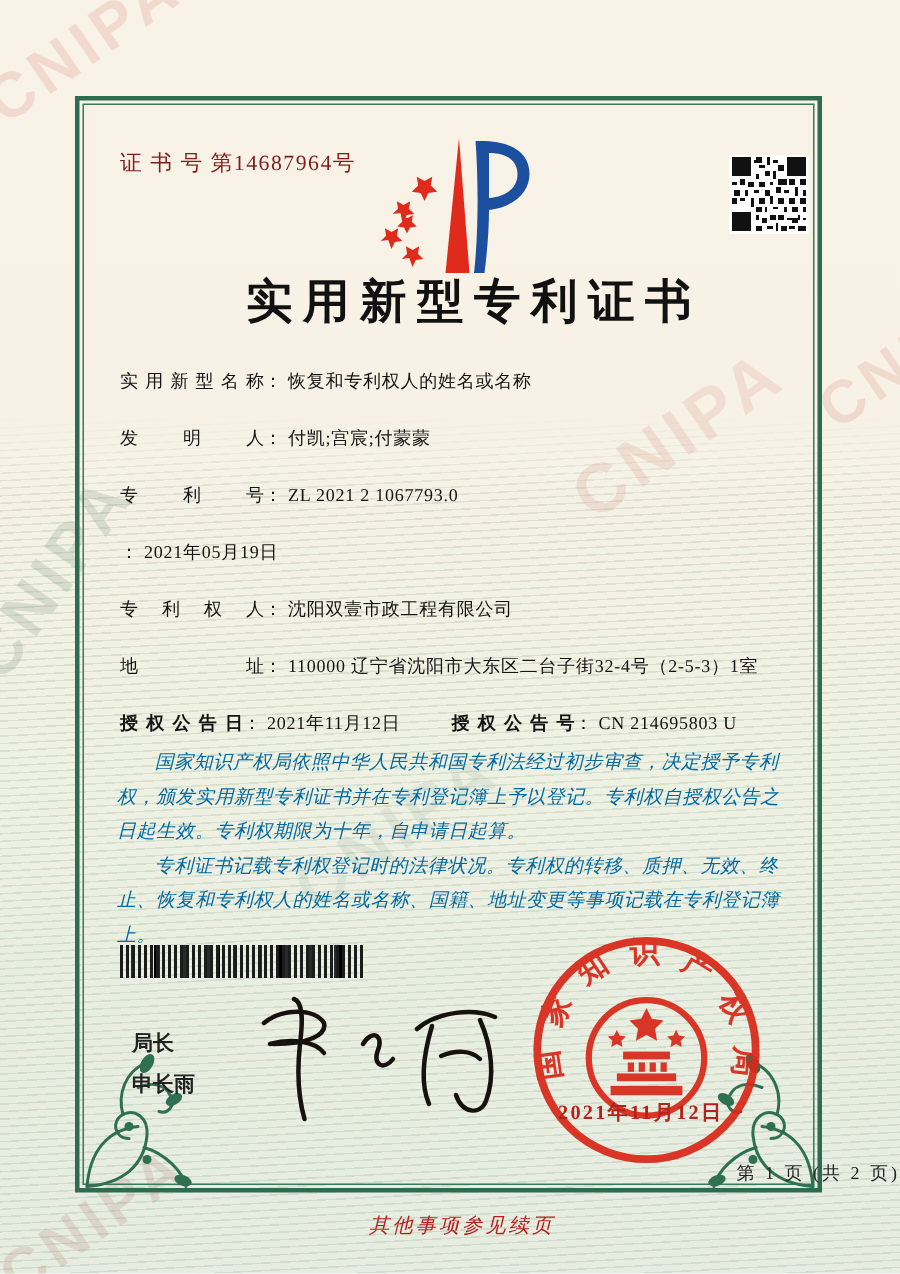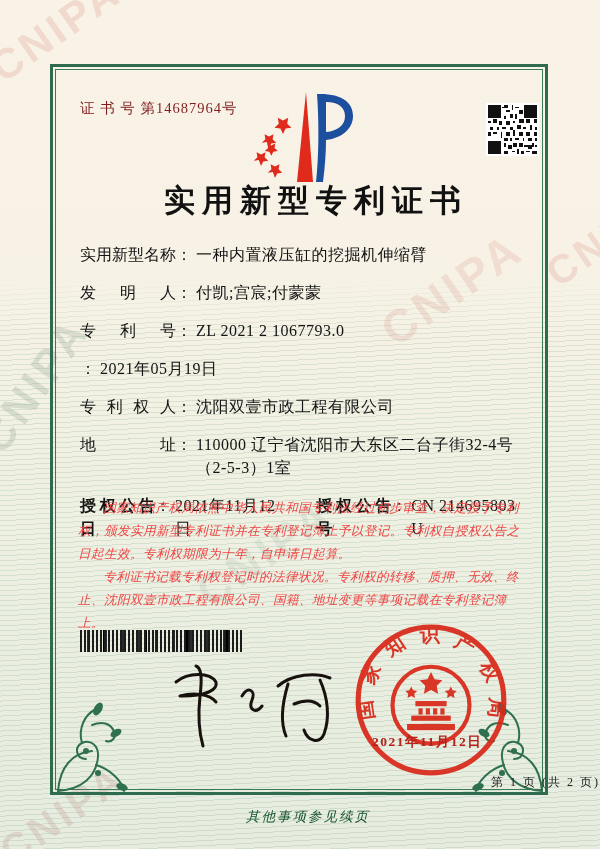--- a/index.html
+++ b/index.html
@@ -26,47 +26,47 @@
     border:3px solid #2f6b4e;box-sizing:border-box;
   }
   .frame .inner-line{position:absolute;inset:2px;border:1px solid #3a7a59;pointer-events:none;}
   .certno{position:absolute;left:80px;top:99px;z-index:3;font-size:14.5px;color:#7f1d1d;letter-spacing:1px;}
   .logo{position:absolute;left:249px;top:90px;width:108px;height:97px;z-index:3;}
   .qr{position:absolute;left:486px;top:103px;width:53px;height:53px;z-index:3;}
   .title{
     position:absolute;left:0;right:0;top:180px;z-index:3;text-align:center;
     font-size:31px;font-weight:bold;letter-spacing:7px;color:#111;margin-left:32px;
   }
-  .fields{position:absolute;left:80px;top:243px;width:442px;z-index:3;font-size:16px;color:#141414;}
+  .fields{position:absolute;left:80px;top:243px;width:442px;z-index:3;font-size:12px;color:#141414;}
   .frow{display:flex;align-items:flex-start;margin-bottom:15px;line-height:23px;}
   .lbl{display:inline-block;width:96px;text-align:justify;text-align-last:justify;flex:0 0 96px;}
   .colon{flex:0 0 auto;margin-right:4px;}
   .val{flex:1 1 auto;letter-spacing:0.5px;}
   .frow.double{display:flex;}
   .pair{display:flex;line-height:23px;}
   .pair .lbl2{display:inline-block;width:82px;text-align:justify;text-align-last:justify;font-weight:bold;}
   .pair.right{margin-left:34px;}
   .paras{
     position:absolute;left:78px;top:497px;width:446px;z-index:3;
-    font-size:12.6px;line-height:1.82;color:#ef4444;font-style:italic;letter-spacing:0.4px;
+    font-size:12.6px;line-height:1.82;color:#0369a1;font-style:italic;letter-spacing:0.4px;
   }
   .paras p{margin:0;text-indent:2em;}
   .barcode{
     position:absolute;left:80px;top:630px;width:162px;height:22px;z-index:3;
     background:
       repeating-linear-gradient(90deg,#1c1c1c 0 2px,rgba(0,0,0,0) 2px 4px),
       repeating-linear-gradient(90deg,rgba(0,0,0,0) 0 7px,#2a2a2a 7px 10px,rgba(0,0,0,0) 10px 17px),
       repeating-linear-gradient(90deg,rgba(0,0,0,0) 0 23px,#000 23px 26px,rgba(0,0,0,0) 26px 41px);
   }
   .signatory{position:absolute;left:88px;top:682px;z-index:3;font-family:"Liberation Sans","DejaVu Sans",sans-serif;font-size:14px;font-weight:600;color:#222;line-height:27px;}
   .signature{position:absolute;left:158px;top:652px;width:185px;height:100px;z-index:3;}
   .seal{position:absolute;left:353px;top:622px;width:156px;height:156px;z-index:4;opacity:0.93;}
   .seal-date{position:absolute;left:372px;top:733px;z-index:5;color:#b5221a;font-size:13.5px;letter-spacing:1.5px;font-weight:bold;}
   .pageno{position:absolute;left:0;right:0;top:774px;z-index:3;text-align:right;font-size:12px;color:#222;letter-spacing:2px;}
-  .note{position:absolute;left:16px;right:0;top:808px;z-index:3;text-align:center;font-size:13.5px;font-style:italic;color:#14532d;letter-spacing:2px;}
+  .note{position:absolute;left:16px;right:0;top:808px;z-index:3;text-align:center;font-size:13.5px;font-style:italic;color:#b91c1c;letter-spacing:2px;}
   .flourish{position:absolute;z-index:3;width:112px;height:112px;}
   .flourish.bl{left:52px;top:685px;}
   .flourish.br{right:52px;top:685px;transform:scaleX(-1);}
 </style>
 </head>
 <body>
 
 <div class="page">
 
   <div class="wm" style="left:-18px;top:6px;font-size:42px;color:rgba(223,160,150,0.30);">CNIPA</div>
@@ -139,21 +139,21 @@
       <path d="M23 23h2v2h-2z"></path>
     </g>
   </svg>
 
   <div class="title">实用新型专利证书</div>
 
   <div class="fields">
     <div class="frow">
       <span class="lbl">实用新型名称</span>
         <span class="colon">：</span>
-      <span class="val">一种内置液压缸的挖掘机伸缩臂</span>
+      <span class="val">恢复和专利权人的姓名或名称</span>
     </div>
     <div class="frow">
       <span class="lbl">发明人</span>
         <span class="colon">：</span>
       <span class="val">付凯;宫宸;付蒙蒙</span>
     </div>
     <div class="frow">
       <span class="lbl">专利号</span>
         <span class="colon">：</span>
       <span class="val">ZL 2021 2 1067793.0</span>
@@ -181,25 +181,29 @@
       <span class="pair right">
         <span class="lbl2">授权公告号</span>
           <span class="colon">：</span>
         <span class="val">CN 214695803 U</span>
       </span>
     </div>
   </div>
 
   <div class="paras">
     <p>国家知识产权局依照中华人民共和国专利法经过初步审查，决定授予专利权，颁发实用新型专利证书并在专利登记簿上予以登记。专利权自授权公告之日起生效。专利权期限为十年，自申请日起算。</p>
-    <p>专利证书记载专利权登记时的法律状况。专利权的转移、质押、无效、终止、沈阳双壹市政工程有限公司、国籍、地址变更等事项记载在专利登记簿上。</p>
+    <p>专利证书记载专利权登记时的法律状况。专利权的转移、质押、无效、终止、恢复和专利权人的姓名或名称、国籍、地址变更等事项记载在专利登记簿上。</p>
   </div>
 
   <div class="barcode"></div>
 
+  <div class="signatory">
+    <div>局长</div>
+    <div>申长雨</div>
+  </div>
 
   <svg class="signature" viewBox="0 0 185 100">
     <g fill="none" stroke="#17120e" stroke-width="3" stroke-linecap="round" stroke-linejoin="round">
       <path d="M38 14 C44 16 44 28 42 44 C40 62 41 80 45 94"></path>
       <path d="M18 30 C30 20 52 20 58 30 C60 38 48 44 24 44"></path>
       <path d="M22 44 C36 40 52 42 58 50"></path>
       <path d="M84 44 C90 34 98 38 94 48 C90 58 98 62 104 54"></path>
       <path d="M120 34 C134 22 158 20 172 26"></path>
       <path d="M130 32 C124 52 122 70 128 84"></path>
       <path d="M162 28 C170 46 172 66 166 82 C162 92 150 90 146 78"></path>

